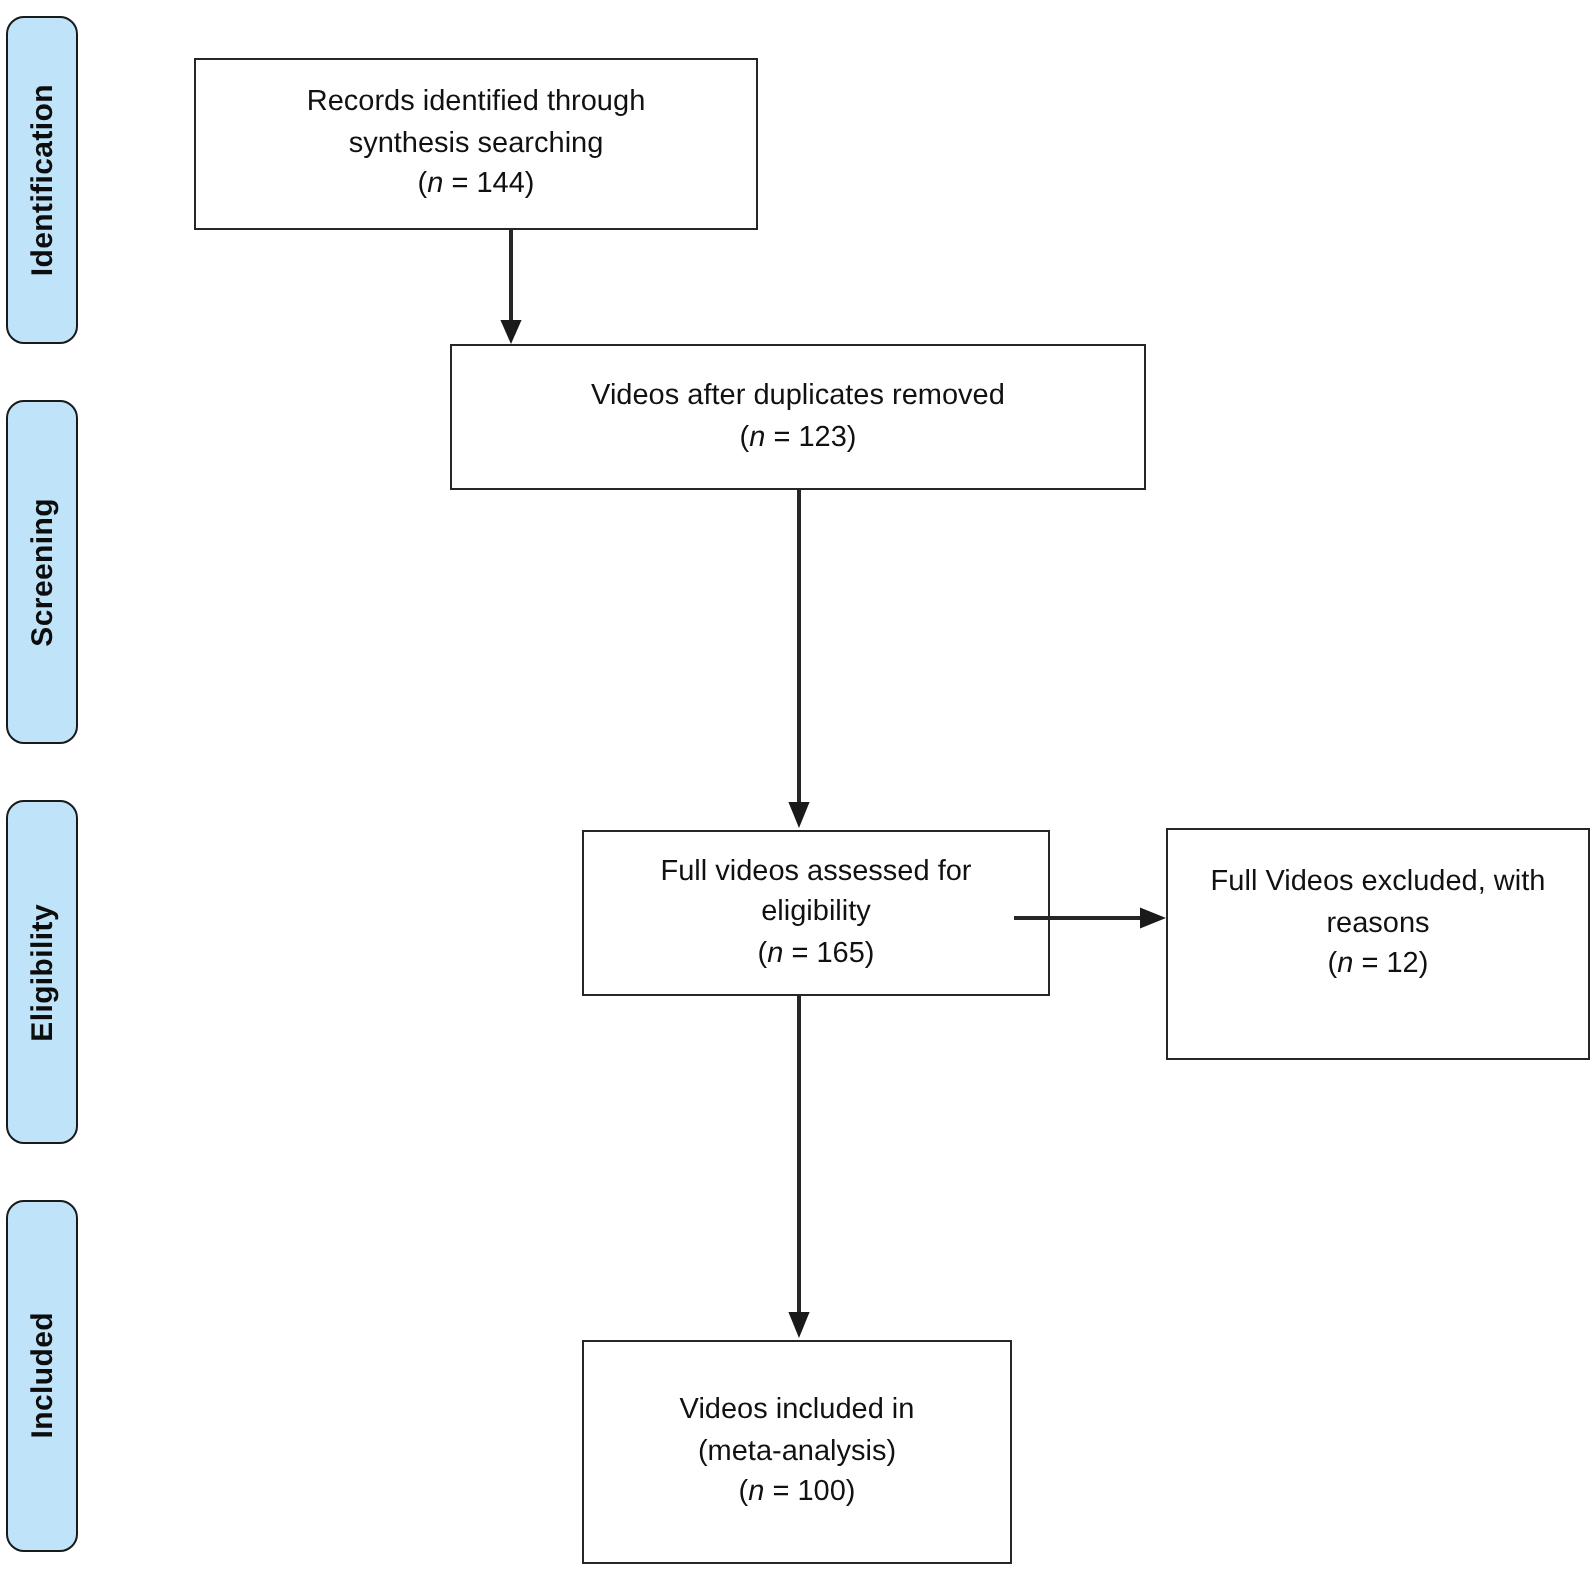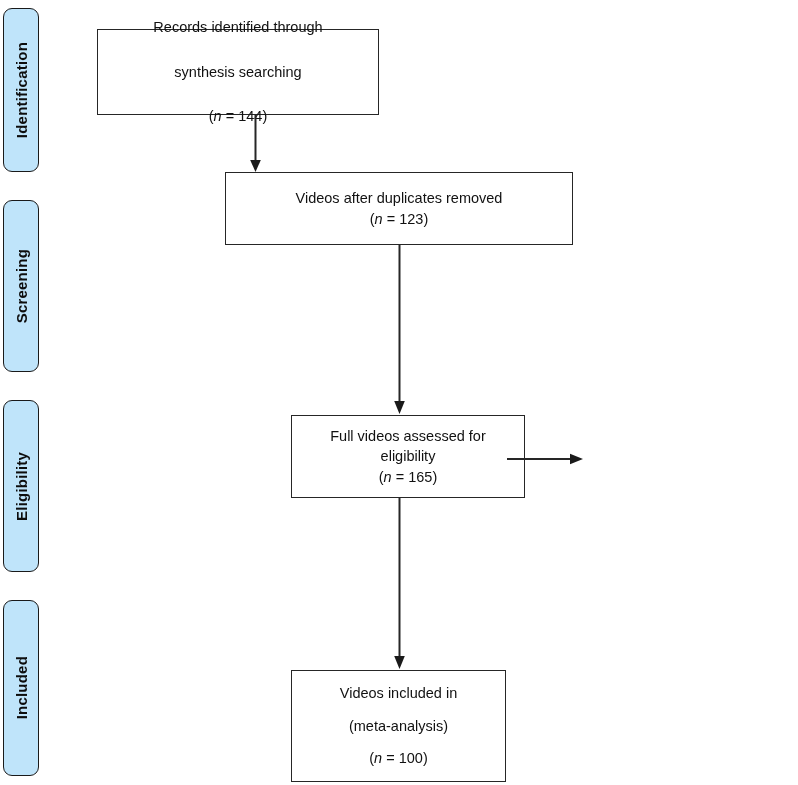--- a/index.html
+++ b/index.html
@@ -96,21 +96,21 @@
   </div>
 
   <div class="stage-pill" style="top:400px; height:172px;">
     <span class="stage-label">Eligibility</span>
   </div>
 
   <div class="stage-pill" style="top:600px; height:176px;">
     <span class="stage-label">Included</span>
   </div>
 
-  <div class="flow-box" style="left:97px; top:29px; width:282px; height:86px;gap:24px;">
+  <div class="flow-box" style="left:97px; top:29px; width:282px; height:86px;">
     <div class="box-line">Records identified through</div>
     <div class="box-line">synthesis searching</div>
     <div class="box-count"><span>(</span><i>n</i><span> = </span><span>144</span><span>)</span></div>
   </div>
 
   <div class="connector" style="left:249px; top:114px;">
     <svg width="14" height="60" viewBox="0 0 14 60">
       <line x1="6.5" y1="0" x2="6.5" y2="50" stroke="#262626" stroke-width="2"></line>
       <polygon points="6.5,58 1.2,46 11.8,46" fill="#1a1a1a"></polygon>
     </svg>
@@ -134,27 +134,32 @@
     <div class="box-count"><span>(</span><i>n</i><span> = </span><span>165</span><span>)</span></div>
   </div>
 
   <div class="connector" style="left:507px; top:452px;">
     <svg width="78" height="14" viewBox="0 0 78 14">
       <line x1="0" y1="7" x2="67" y2="7" stroke="#262626" stroke-width="2"></line>
       <polygon points="76,7 63,1.7 63,12.3" fill="#1a1a1a"></polygon>
     </svg>
   </div>
 
+  <div class="flow-box" style="left:583px; top:414px; width:212px; height:116px; justify-content:flex-start; padding-top:16px;">
+    <div class="box-line">Full Videos excluded, with</div>
+    <div class="box-line">reasons</div>
+    <div class="box-count"><span>(</span><i>n</i><span> = </span><span>12</span><span>)</span></div>
+  </div>
 
   <div class="connector" style="left:393px; top:498px;">
     <svg width="14" height="172" viewBox="0 0 14 172">
       <line x1="6.5" y1="0" x2="6.5" y2="161" stroke="#262626" stroke-width="2"></line>
       <polygon points="6.5,171 1.2,158 11.8,158" fill="#1a1a1a"></polygon>
     </svg>
   </div>
 
-  <div class="flow-box" style="left:291px; top:670px; width:215px; height:112px;gap:12px;">
+  <div class="flow-box" style="left:291px; top:670px; width:215px; height:112px;">
     <div class="box-line">Videos included in</div>
     <div class="box-line">(meta-analysis)</div>
     <div class="box-count"><span>(</span><i>n</i><span> = </span><span>100</span><span>)</span></div>
   </div>
 
 </div>
 
 </body></html>

